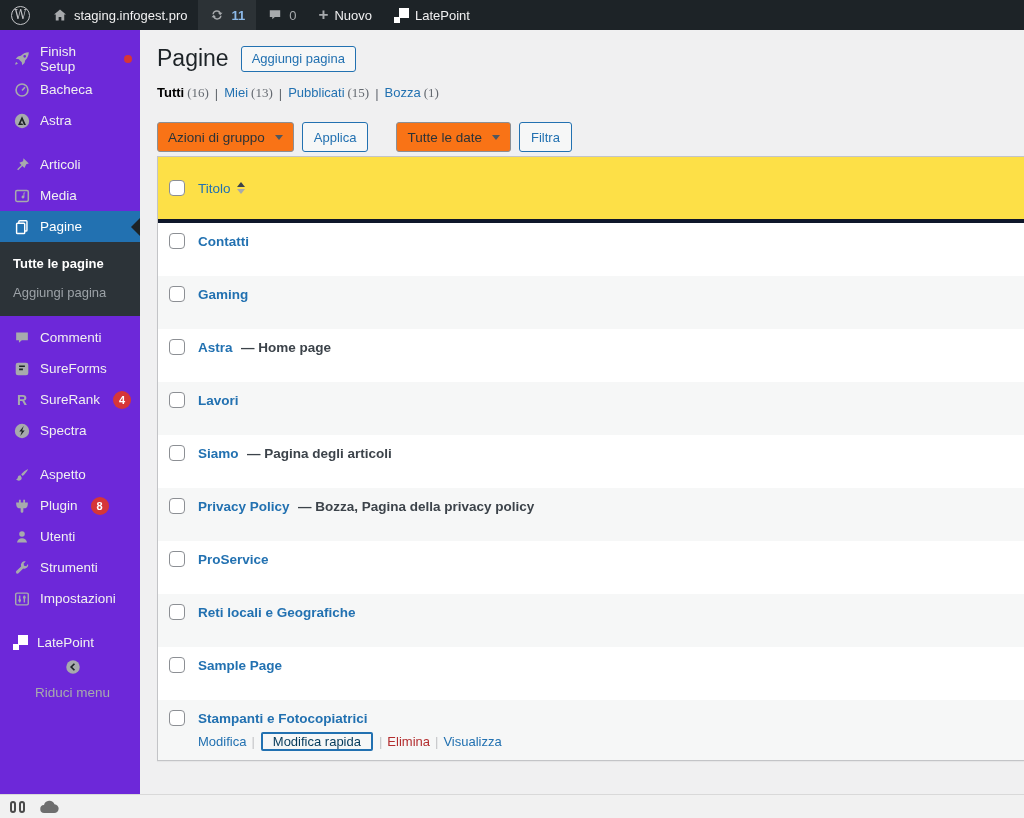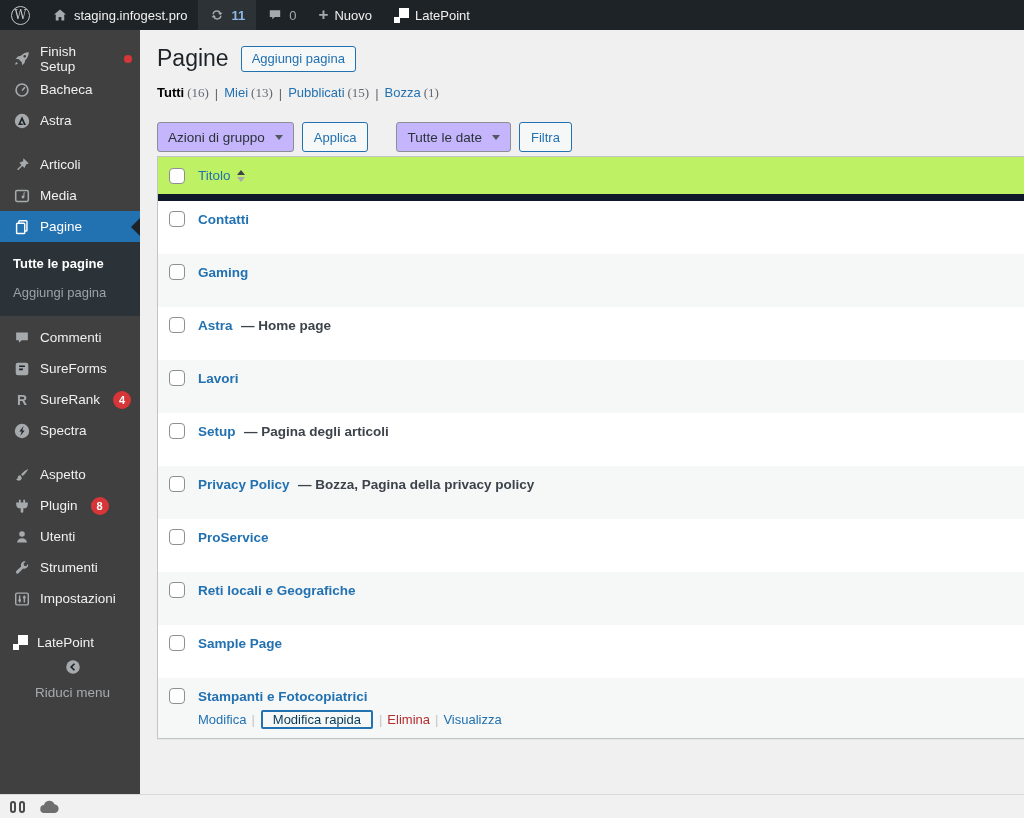--- a/index.html
+++ b/index.html
@@ -15,21 +15,21 @@
   .ab-updates { background:rgba(255,255,255,.07); }
   .ab-count-blue { color:#8cb9e8; font-weight:bold; }
   .ab-count-gray { color:#a7aaad; }
   .ab-plus { color:#a7aaad; font-size:17px; font-weight:bold; line-height:1; margin-top:-2px; }
   .lp-logo { position:relative; width:15px; height:15px; }
   .lp-logo i { position:absolute; background:#fff; }
   .lp-logo .b1 { left:5px; top:0; width:10px; height:10px; }
   .lp-logo .b2 { left:0; top:9px; width:6px; height:6px; }
 
   
-  #sidebar { position:absolute; top:30px; left:0; width:140px; bottom:24px; background:#404040; color:#f0f0f1; }
+  #sidebar { position:absolute; top:30px; left:0; width:140px; bottom:24px; background:#6d28d9; color:#f0f0f1; }
   .sb-item { position:relative; display:flex; align-items:center; gap:9px; height:31px; padding:0 8px 0 13px; font-size:13.5px; cursor:pointer; color:#f0f0f1; }
   .sb-item svg, .sb-item .txticon { flex:0 0 18px; }
   .sb-gap { height:13px; }
   .sb-item.active { background:#2271b1; color:#fff; }
   .sb-item.active::after { content:""; position:absolute; right:0; top:50%; margin-top:-9px;
     border-top:9px solid transparent; border-bottom:9px solid transparent; border-right:9px solid #1d2327; }
   .sb-dim { color:#a7aaad;flex-direction:column; }
   .dot-badge { width:8px; height:8px; border-radius:50%; background:#d63638; margin-left:4px; }
   .count-badge { background:#d63638; color:#fff; border-radius:9px; min-width:18px; height:18px; display:flex; align-items:center; justify-content:center; font-size:11px; font-weight:bold; margin-left:4px; padding:0 5px; }
   .txticon { font-weight:bold; font-size:14px; color:#a7aaad; text-align:center; }
@@ -43,28 +43,28 @@
   h1.page-title { font-size:23px; font-weight:400; color:#1d2327; }
   .btn { display:inline-flex; align-items:center; justify-content:center; border:1px solid #2271b1; border-radius:3px; background:#f6f7f7; color:#2271b1; font-size:13px; cursor:pointer; text-decoration:none; }
   .btn-add { height:26px; padding:0 10px; }
   .subsubsub { margin-top:13px; font-size:13px; color:#646970; display:flex; align-items:center; flex-wrap:nowrap; }
   .subsubsub a { text-decoration:none; color:#2271b1; }
   .subsubsub .current-f { color:#000; font-weight:bold; }
   .subsubsub .count { color:#646970; margin-left:3px;font-family:Liberation Serif, serif; }
   .f-sep { margin:0 6px; color:#646970; }
 
   .tablenav { margin-top:21px; display:flex; align-items:center; gap:8px; }
-  .fake-select { display:inline-flex; align-items:center; gap:10px; background:#c4b5fd; border:1px solid #8c8f94; border-radius:3px; height:30px; padding:0 10px; font-size:13.5px; color:#2c3338; cursor:pointer; }
+  .fake-select { display:inline-flex; align-items:center; gap:10px; background:#f97316; border:1px solid #8c8f94; border-radius:3px; height:30px; padding:0 10px; font-size:13.5px; color:#2c3338; cursor:pointer; }
   .chev { width:0; height:0; border-left:4px solid transparent; border-right:4px solid transparent; border-top:5px solid #50575e; }
   .btn-tool { height:30px; padding:0 11px; }
   .gap12 { width:12px; }
 
   
   #list-table { margin-top:4px; background:#fff; border:1px solid #c3c4c7; border-right:none; box-shadow:0 1px 1px rgba(0,0,0,.04); }
-  .thead { display:flex; align-items:center; height:44px; border-bottom:7px solid #0f172a; background:#bef264; }
+  .thead { display:flex; align-items:center; height:66px; border-bottom:4px solid #0f172a; background:#fde047; }
   .cb { width:16px; height:16px; border:1px solid #8c8f94; border-radius:4px; background:#fff; flex:0 0 16px; cursor:pointer; }
   .thead .cb { margin-left:11px; }
   .col-title { margin-left:13px; display:flex; align-items:center; gap:6px; text-decoration:none; cursor:pointer; }
   .col-title-label { color:#2271b1; font-size:13.5px; }
   .sorters { display:flex; flex-direction:column; gap:2px; }
   .sort-up { width:0; height:0; border-left:4px solid transparent; border-right:4px solid transparent; border-bottom:5px solid #3c434a; }
   .sort-down { width:0; height:0; border-left:4px solid transparent; border-right:4px solid transparent; border-top:5px solid #a7aaad; }
 
   .t-row { display:flex; align-items:flex-start; height:53px; background:#fff; }
   .t-row.alt { background:#f6f7f7; }
@@ -331,21 +331,21 @@
           <span class="row-state">— Home page</span>
         </div>
       </div>
       <div class="t-row alt">
         <span class="cb"></span>
         <div class="row-main"><a class="row-title">Lavori</a></div>
       </div>
       <div class="t-row">
         <span class="cb"></span>
         <div class="row-main">
-          <a class="row-title">Setup</a>
+          <a class="row-title">Siamo</a>
           <span class="row-state">— Pagina degli articoli</span>
         </div>
       </div>
       <div class="t-row alt">
         <span class="cb"></span>
         <div class="row-main">
           <a class="row-title">Privacy Policy</a>
           <span class="row-state">— Bozza, Pagina della privacy policy</span>
         </div>
       </div>

